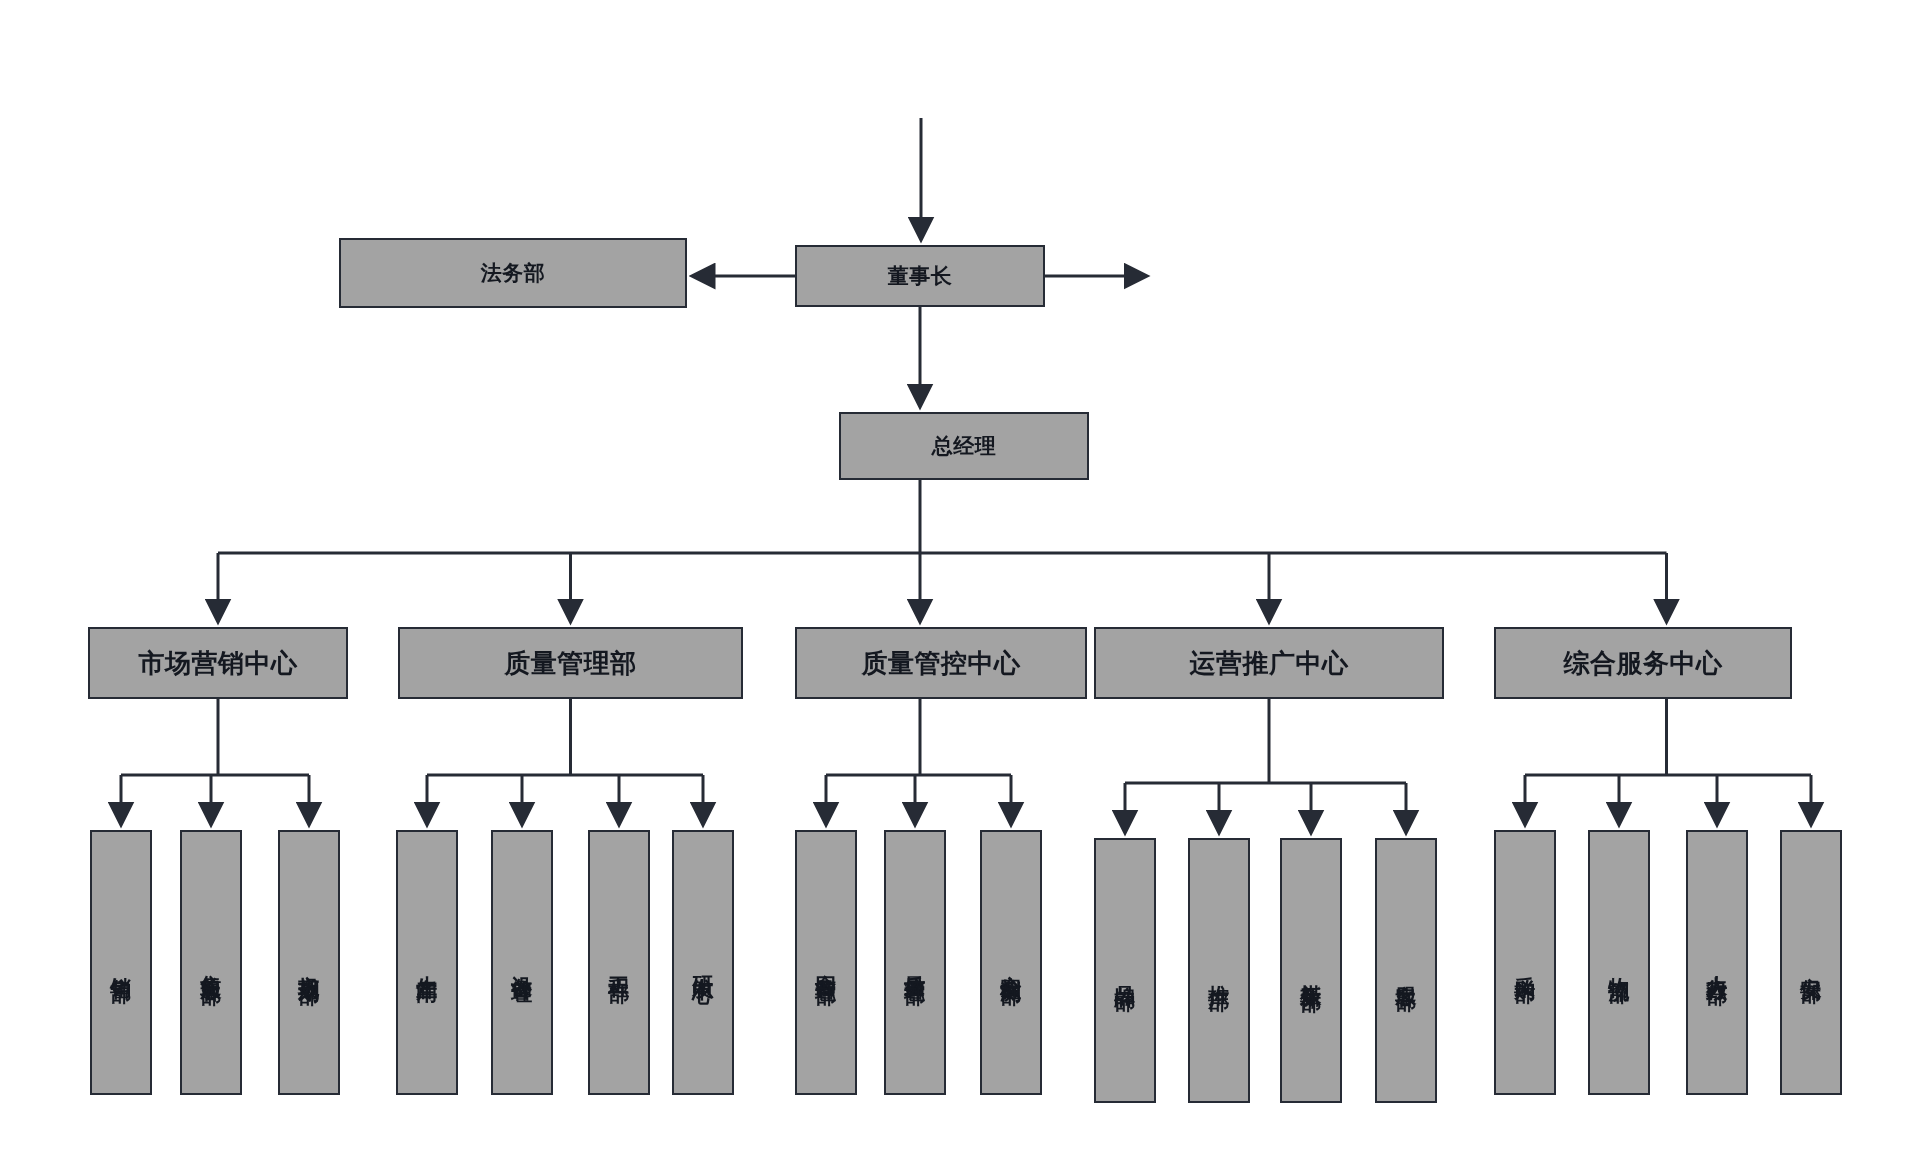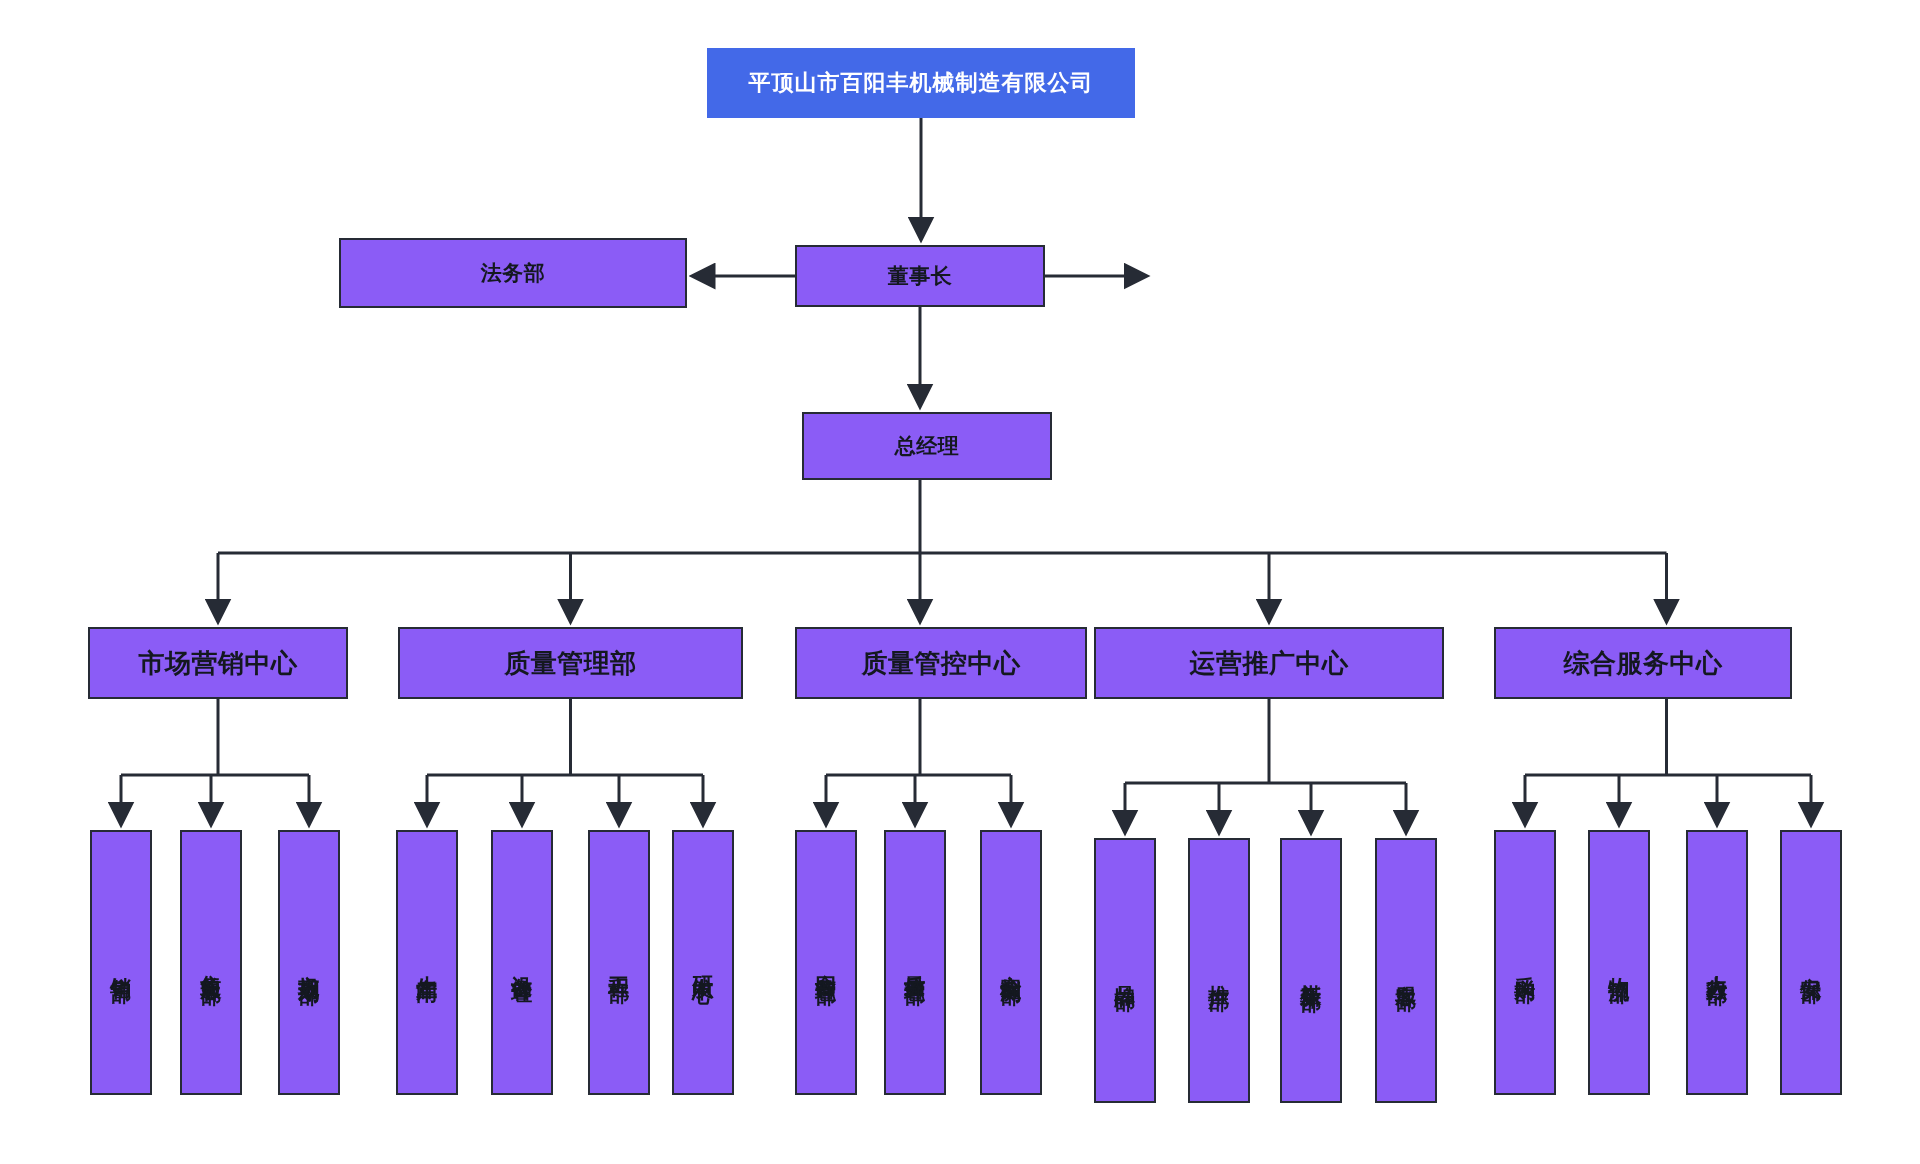--- a/index.html
+++ b/index.html
@@ -22,21 +22,21 @@
     width: 1920px;
     height: 1164px;
     pointer-events: none;
   }
   .node {
     position: absolute;
     box-sizing: border-box;
     display: flex;
     align-items: center;
     justify-content: center;
-    background: #8b5cf6;
+    background: #a3a3a3;
     border: 2.5px solid #262b35;
     color: #141820;
     font-weight: bold;
     text-align: center;
     letter-spacing: 0.5px;
     z-index: 5;
   }
   .node.root {
     background: #4369e8;
     border: none;
@@ -111,34 +111,31 @@
         <path d="M1406,783 L1406,832" marker-end="url(#arw)"></path>
         <path d="M1666.5,699 L1666.5,775"></path>
         <path d="M1525,775 L1811,775"></path>
         <path d="M1525,775 L1525,824" marker-end="url(#arw)"></path>
         <path d="M1619,775 L1619,824" marker-end="url(#arw)"></path>
         <path d="M1717,775 L1717,824" marker-end="url(#arw)"></path>
         <path d="M1811,775 L1811,824" marker-end="url(#arw)"></path>
       </g>
   </svg>
 
-  <div class="node root" style="left: 707px; top: 48px; width: 428px; height: 70px;">
-    <span class="lbl">平顶山市百阳丰机械制造有限公司</span>
-  </div>
 
   <div class="node level2" style="left: 795px; top: 245px; width: 250px; height: 62px; font-family: Liberation Serif, serif;">
     <span class="lbl">董事长</span>
   </div>
 
   <div class="node level2" style="left: 339px; top: 238px; width: 348px; height: 70px;">
     <span class="lbl">法务部</span>
   </div>
 
 
-  <div class="node level3" style="left: 802px; top: 412px; width: 250px; height: 68px;">
+  <div class="node level3" style="left: 839px; top: 412px; width: 250px; height: 68px;">
     <span class="lbl">总经理</span>
   </div>
 
   <div id="centers-layer">
       <div class="node center" style="left: 88px; top: 627px; width: 260px; height: 72px;">
         <span class="lbl">市场营销中心</span>
       </div>
       <div class="node center" style="left: 398px; top: 627px; width: 345px; height: 72px;">
         <span class="lbl">质量管理部</span>
       </div>

